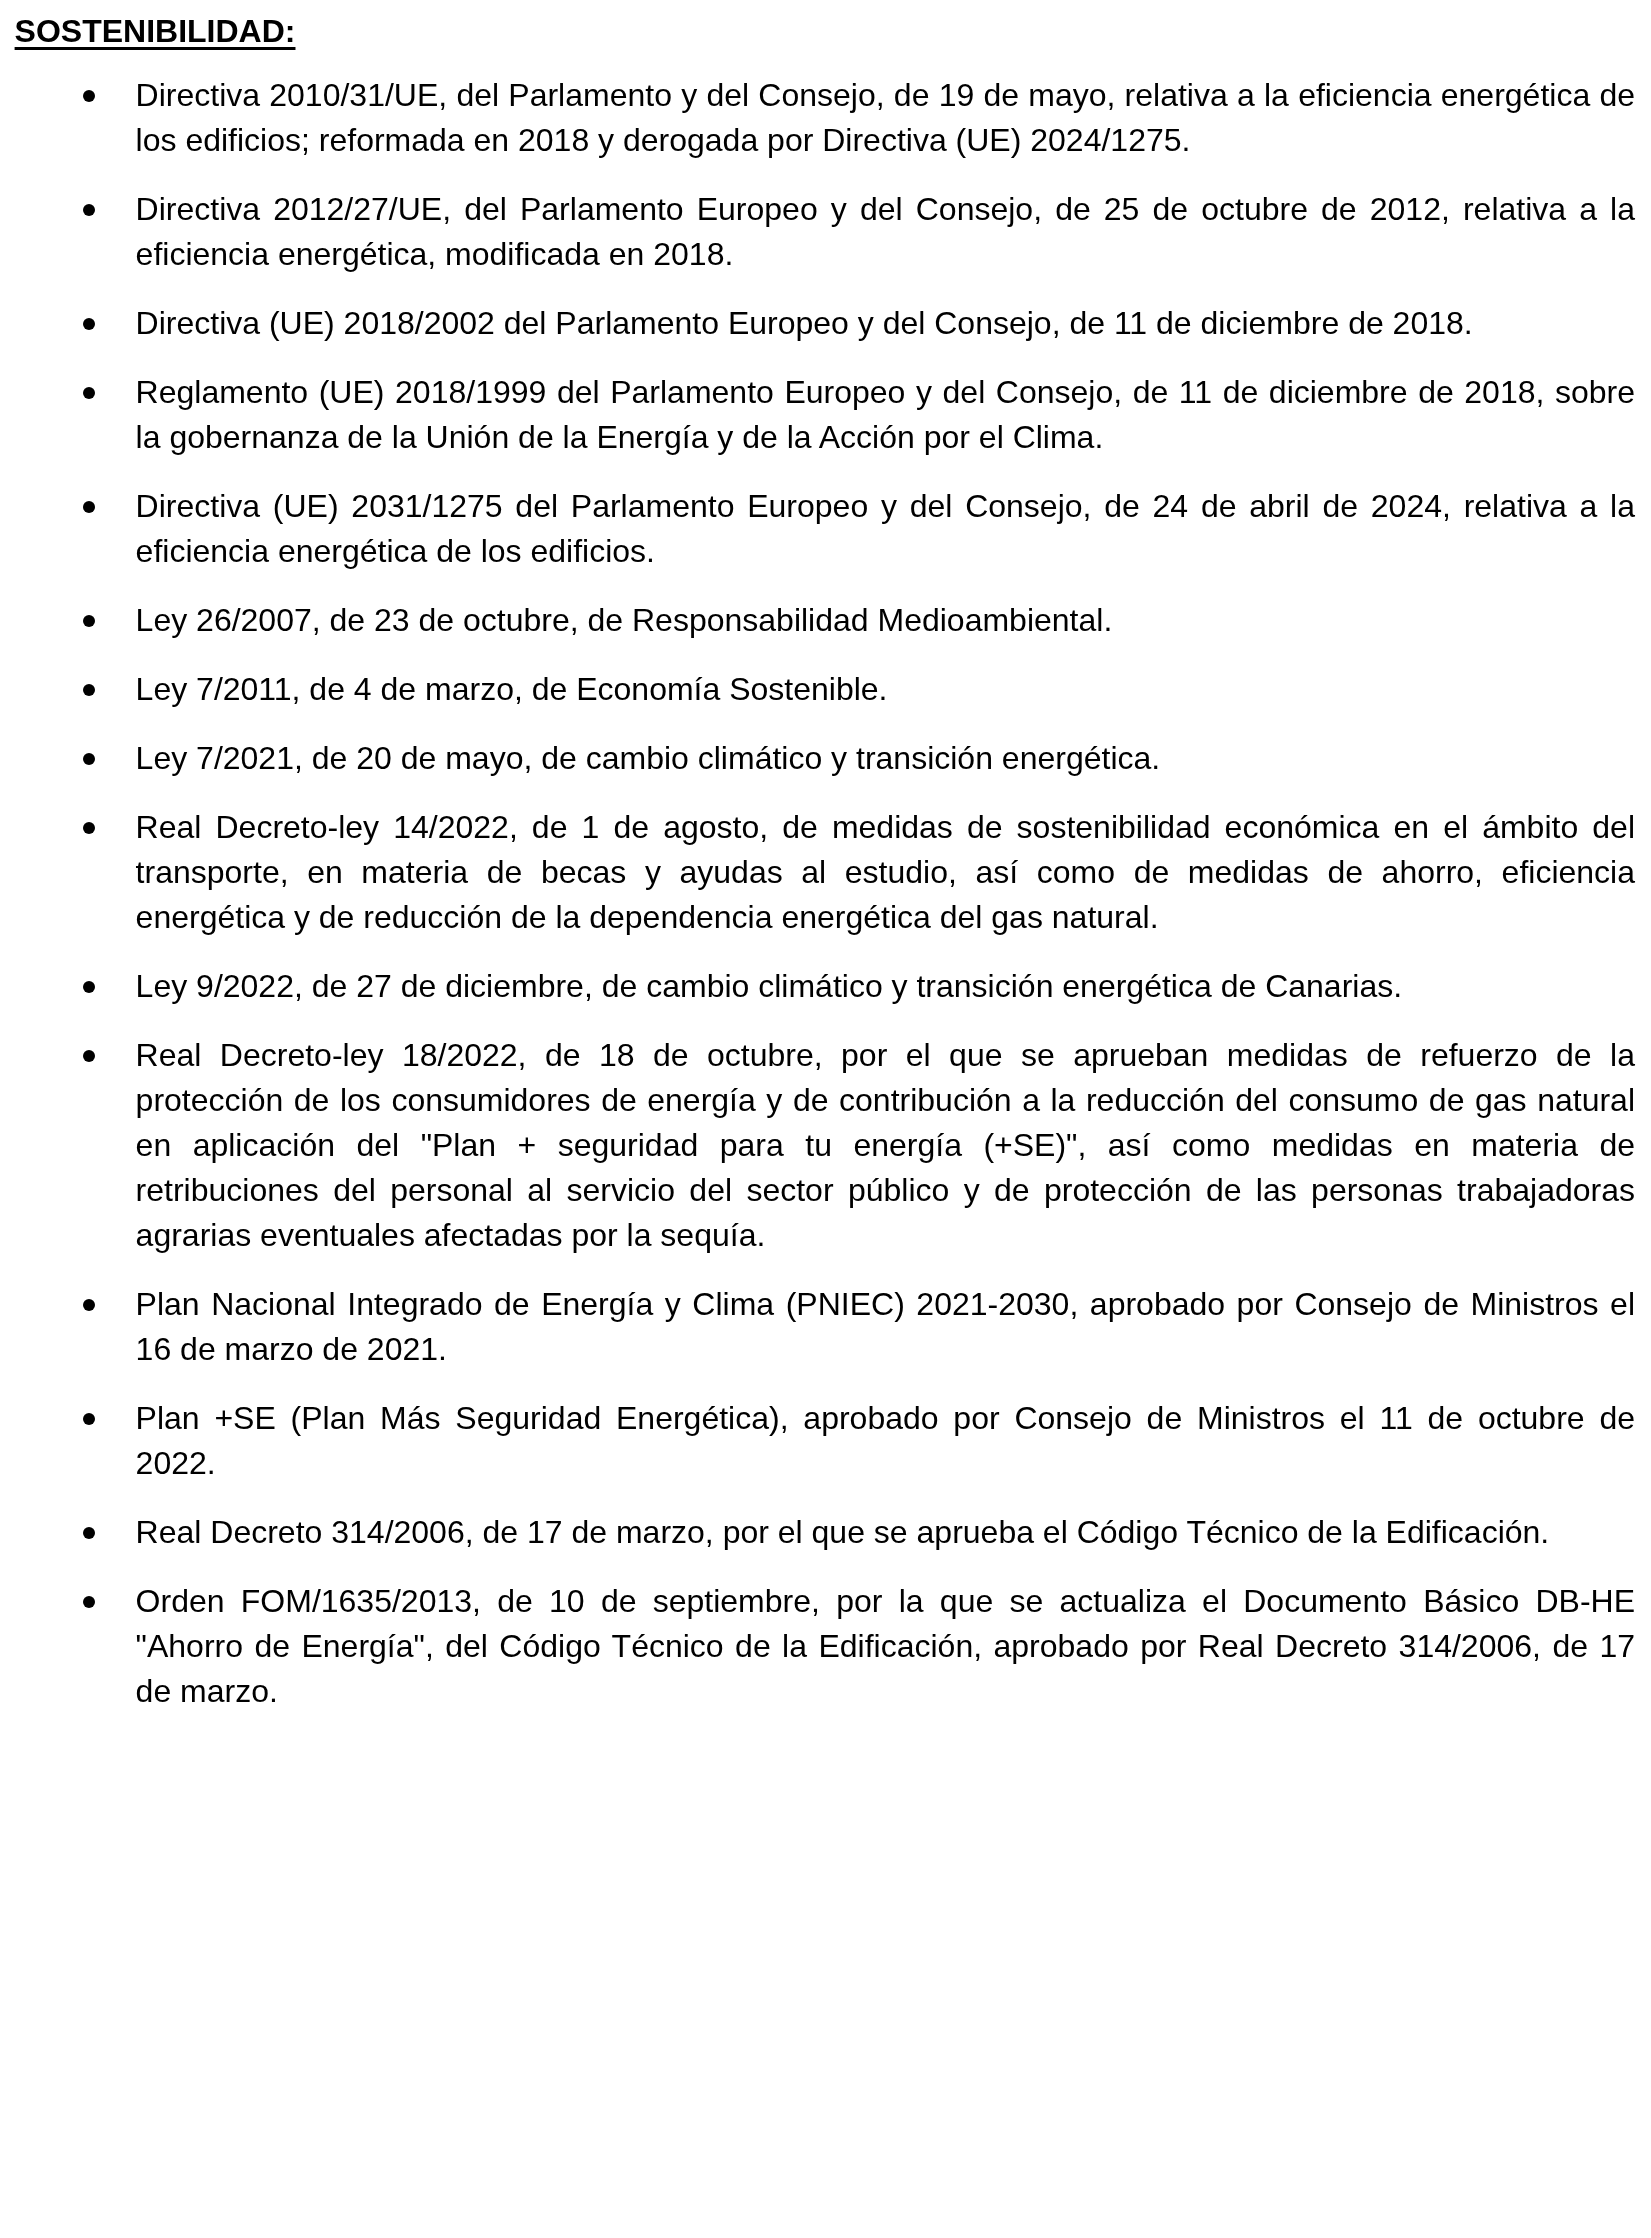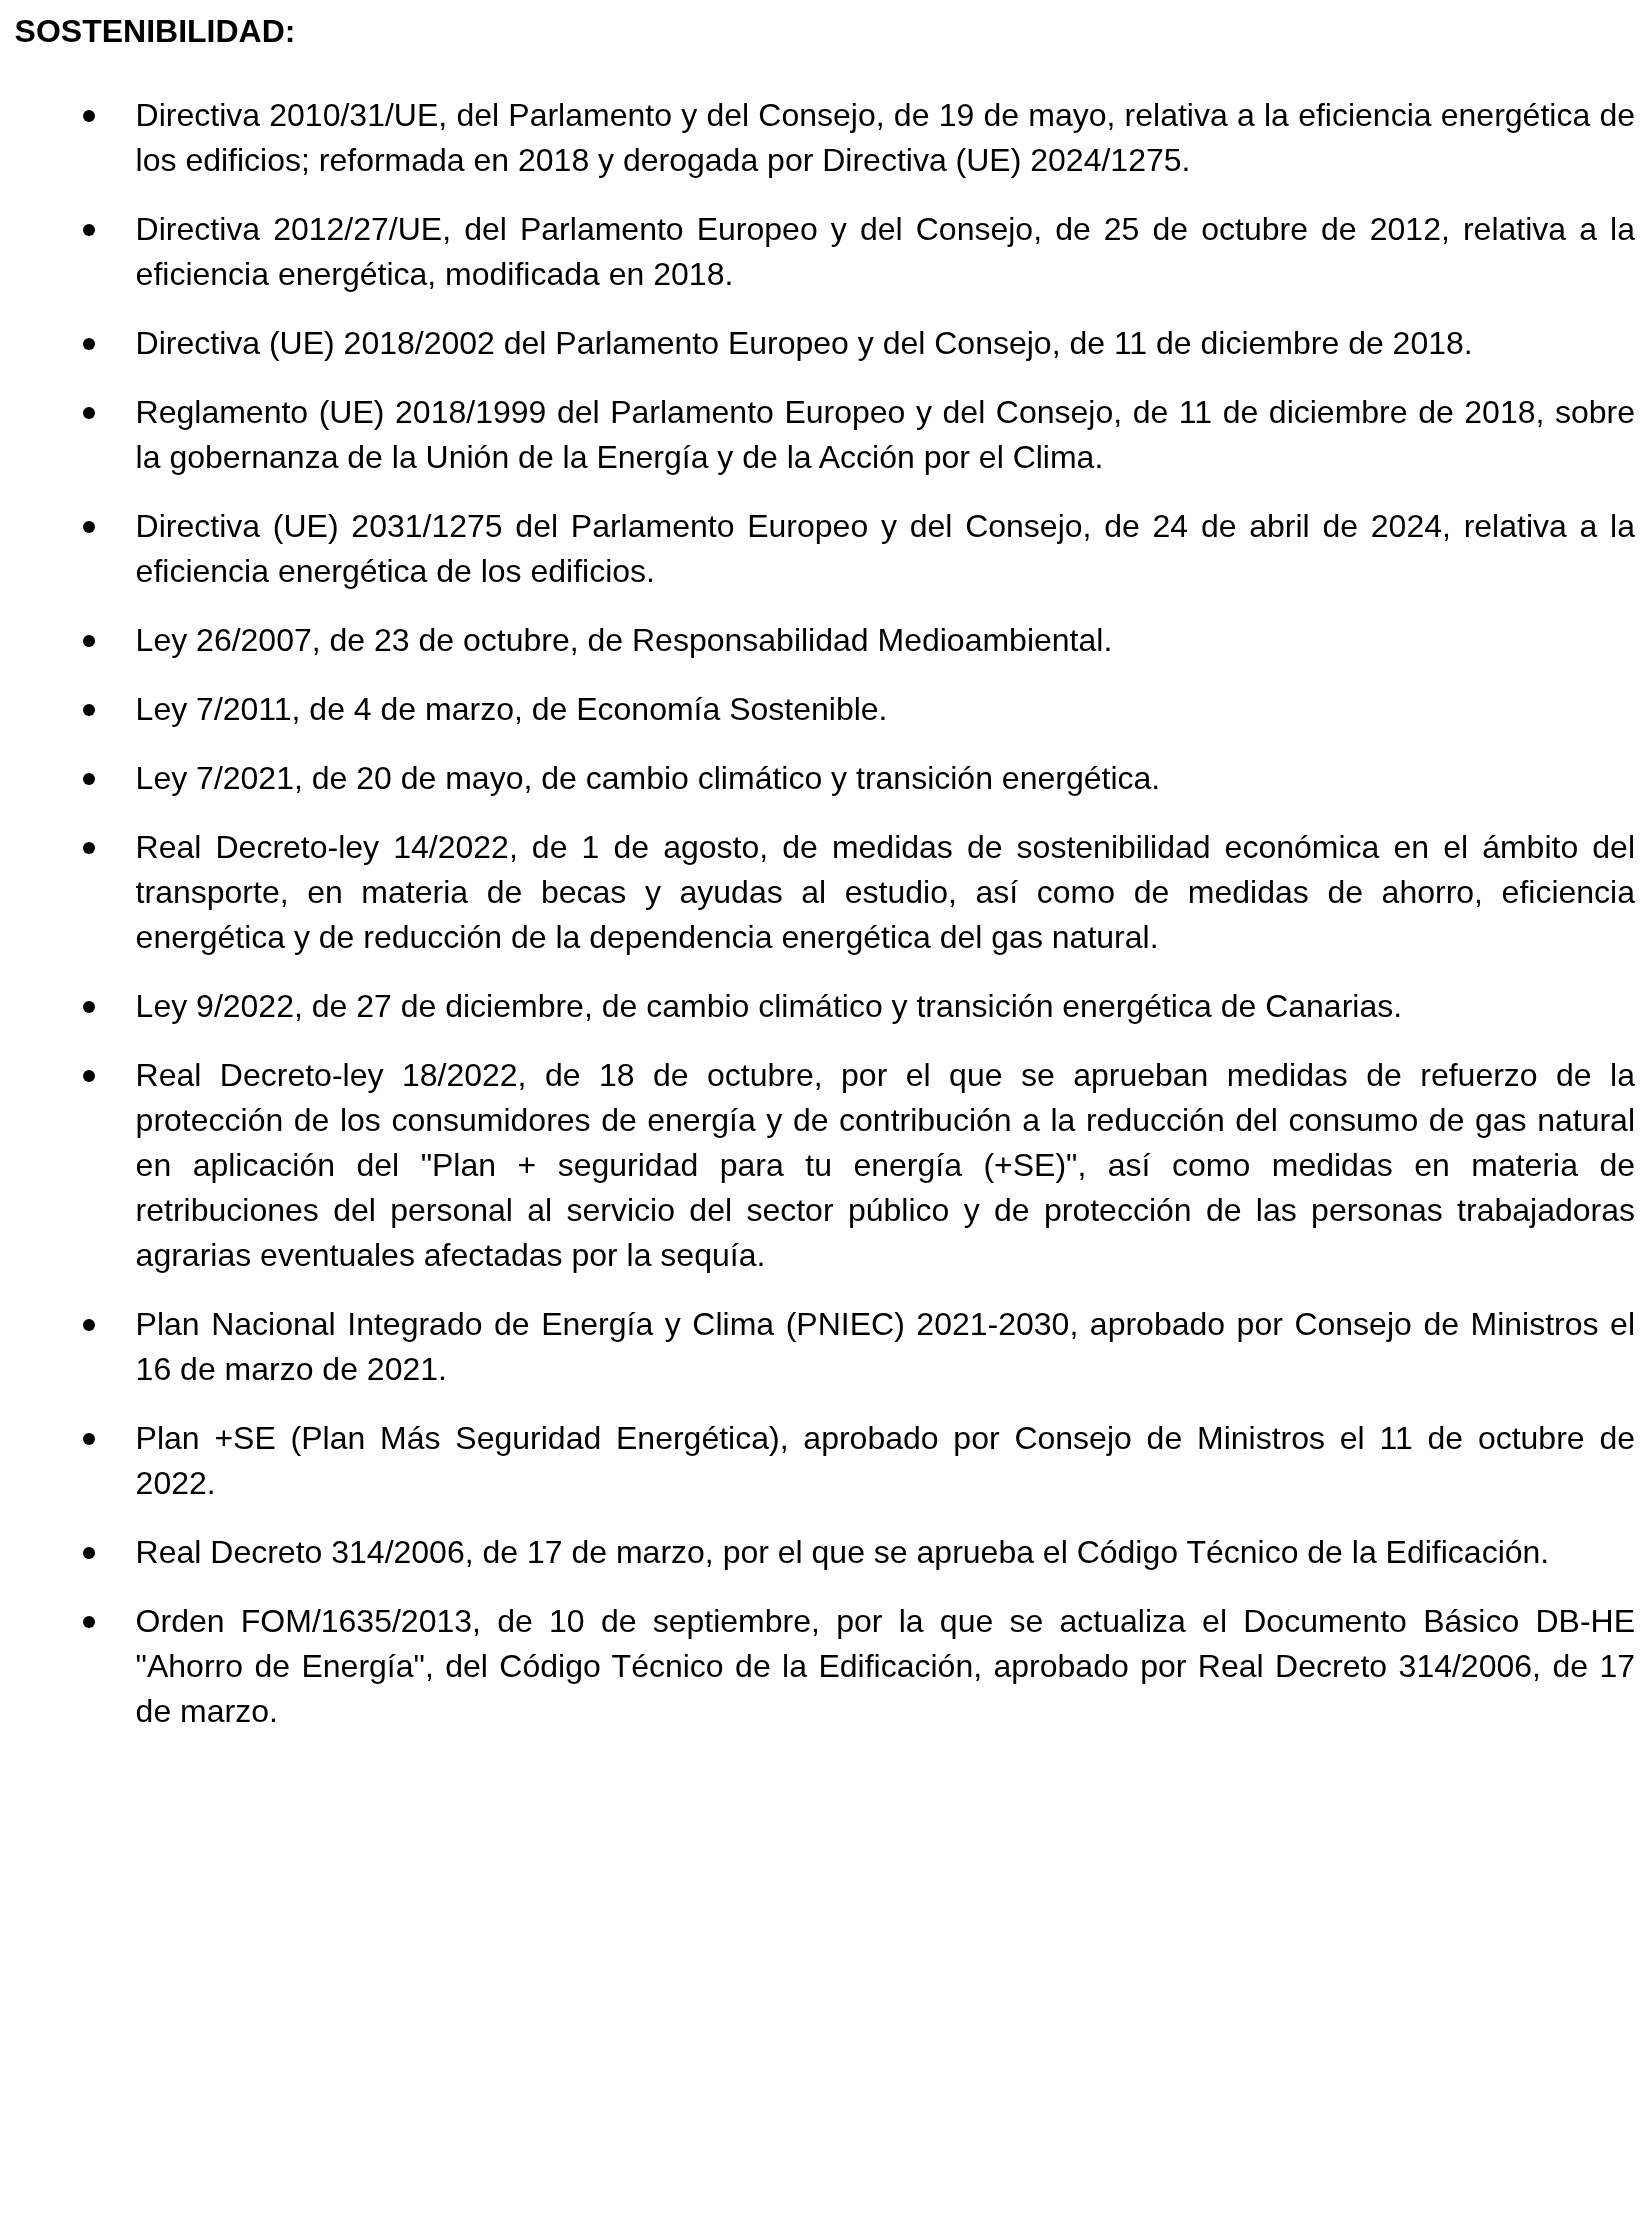--- a/index.html
+++ b/index.html
@@ -4,25 +4,25 @@
 <style>
   html, body { margin: 0; padding: 0; background: #ffffff; }
   body {
     width: 1652px; height: 2239px; overflow: hidden;
     font-family: "Liberation Sans", sans-serif;
     color: #000000;
   }
   .page { position: relative; padding: 8px 17px 0 14.6px; }
   .heading {
     font-weight: bold; font-size: 32px; line-height: 40px;
-    text-decoration-thickness: 3.2px;
+    text-decoration: underline; text-decoration-thickness: 3.2px;
     text-underline-offset: 4.9px;
     margin: 0; padding-top: 3.2px;
   }
-  ul.list { list-style: none; margin: 42px 0 0 0; padding: 0; }
+  ul.list { list-style: none; margin: 22px 0 0 0; padding: 0; }
   li.item {
     position: relative;
     padding-left: 121px;
     font-size: 32px; line-height: 45px;
     text-align: justify;
     margin-bottom: 24px;
   }
   li.item .bullet {
     position: absolute; left: 68px; top: 17px;
     width: 12px; height: 12px; border-radius: 50%; background: #000;

